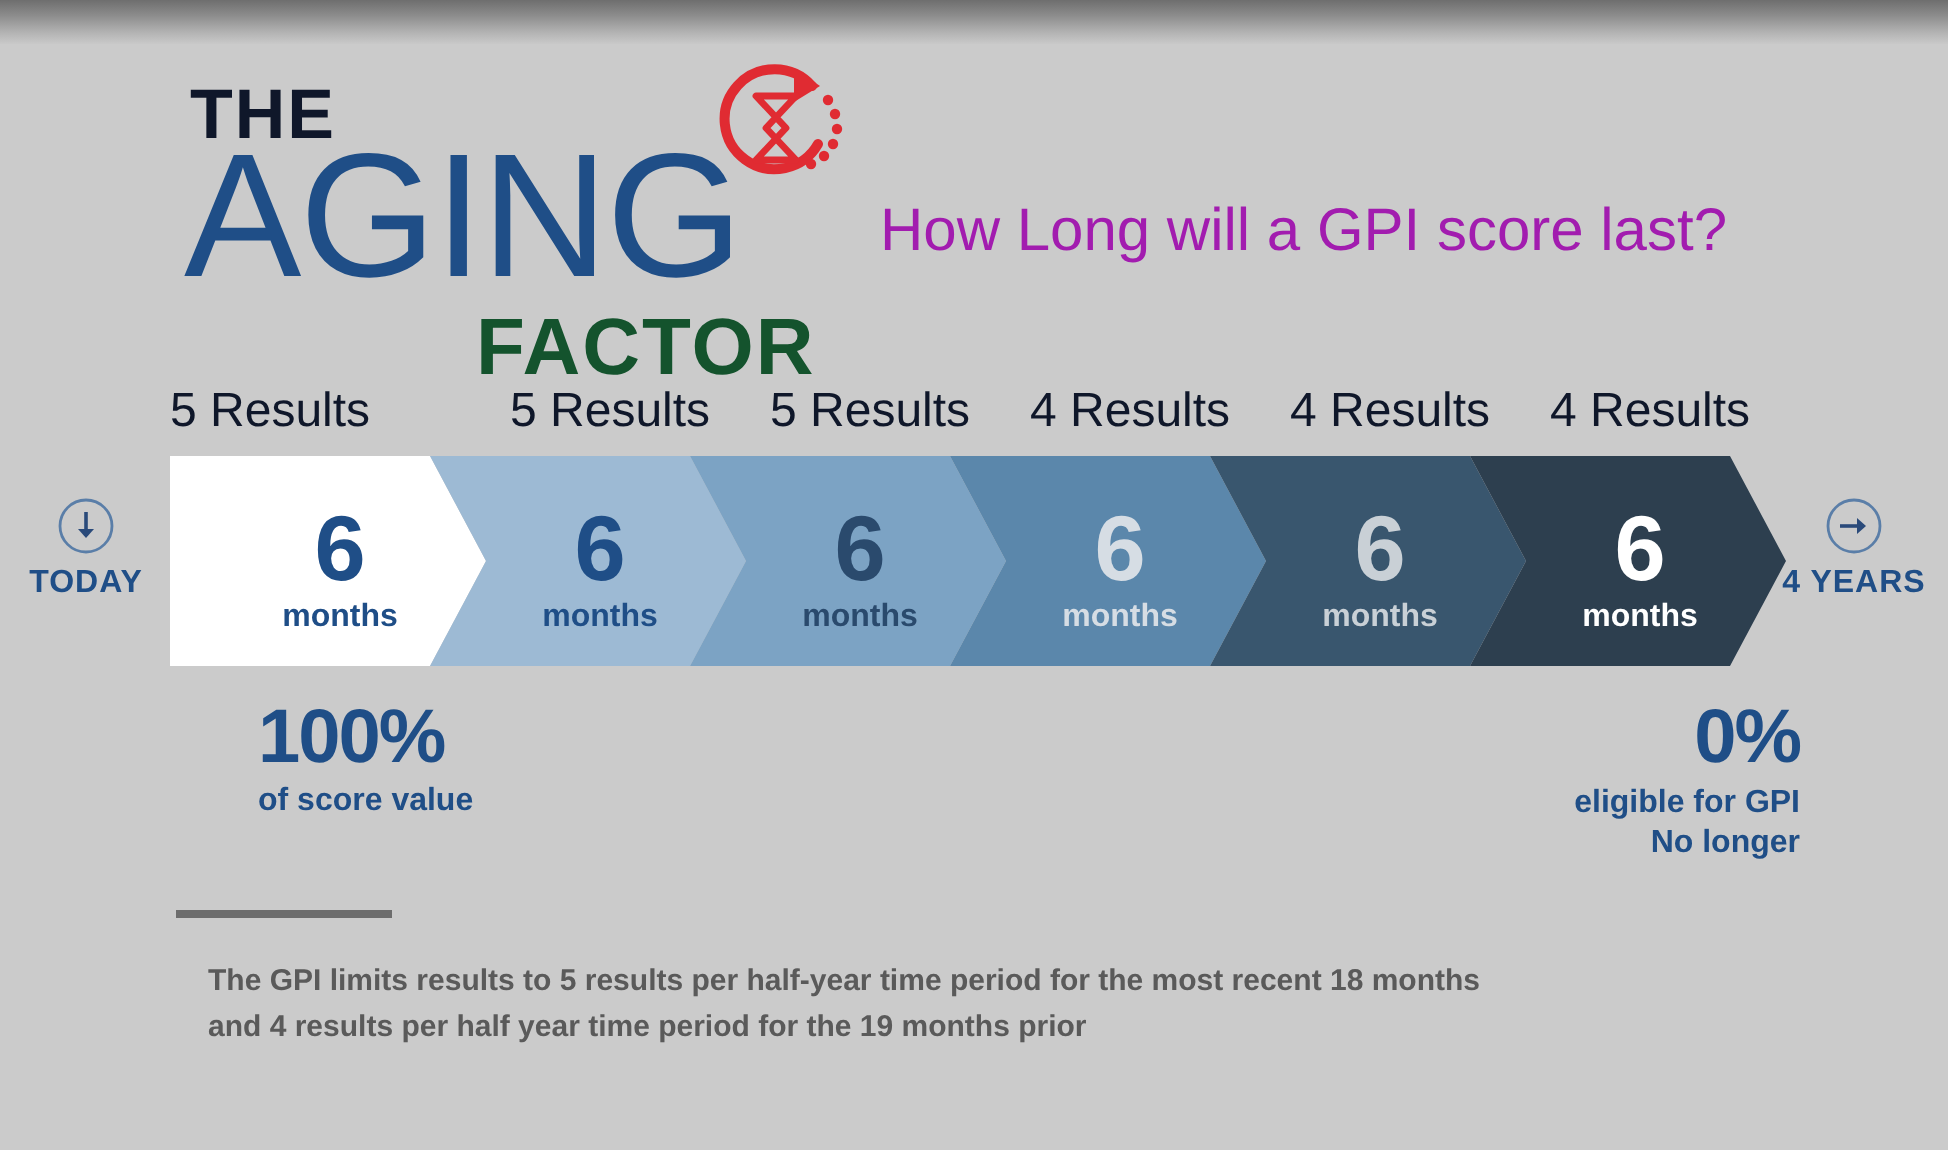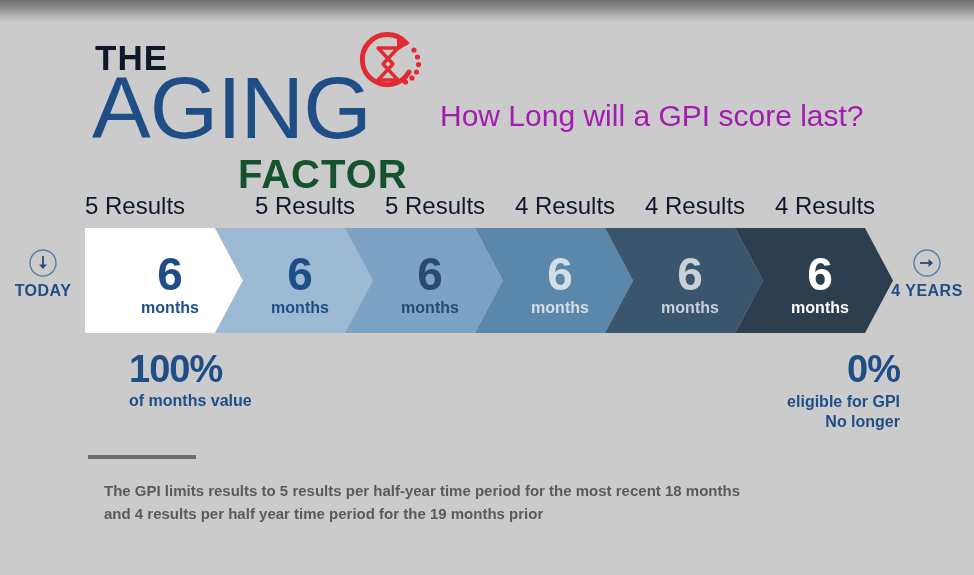--- a/index.html
+++ b/index.html
@@ -168,21 +168,21 @@
       <circle cx="15" cy="15" r="13" fill="none" stroke="#5a7ea8" stroke-width="1.4"></circle>
       <line x1="8" y1="15" x2="20" y2="15" stroke="#2a4a7a" stroke-width="1.8"></line>
       <path d="M16.5 11 L21 15 L16.5 19 Z" fill="#2a4a7a"></path>
     </svg>
   </span>
   <div class="endpoint-label">4 YEARS</div>
 </div>
 
 <div id="pct-left">
   <div class="pct-value">100%</div>
-  <div class="pct-sub">of months value</div>
+  <div class="pct-sub">of score value</div>
 </div>
 
 <div id="pct-right">
   <div class="pct-value">0%</div>
   <div class="pct-sub">
     <div>eligible for GPI</div>
     <div>No longer</div>
   </div>
 </div>
 

